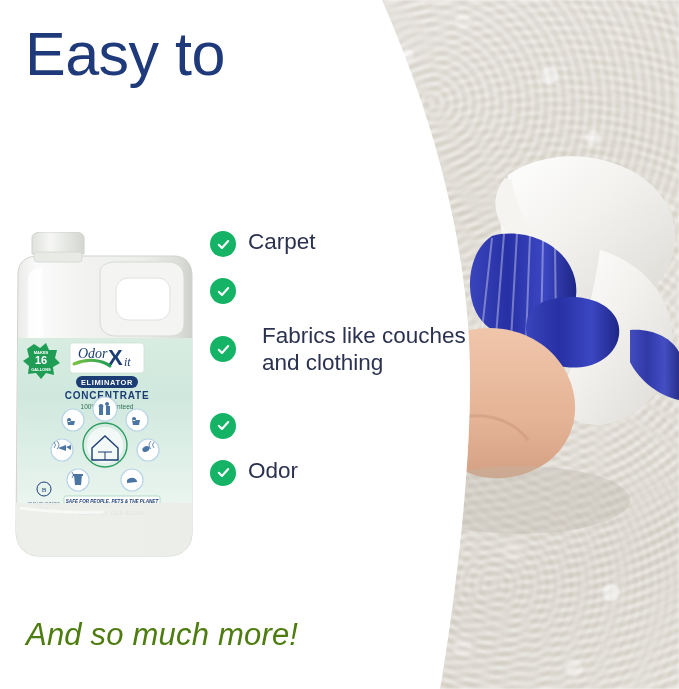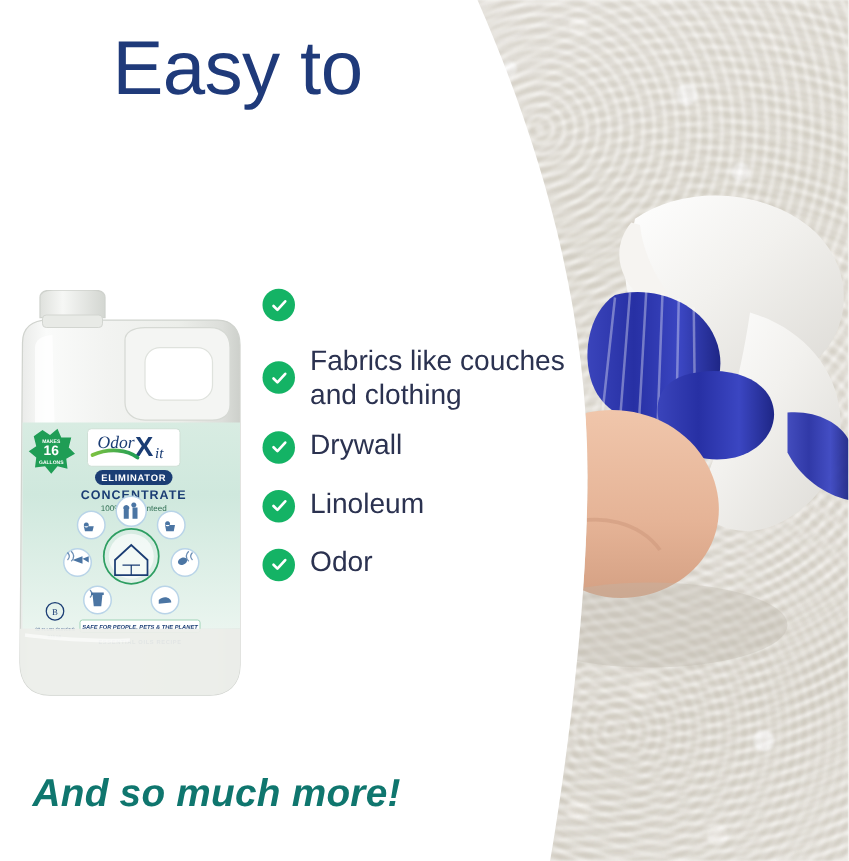--- a/index.html
+++ b/index.html
@@ -46,44 +46,43 @@
   }
 
   
   .curve{position:absolute;left:0;top:0;width:679px;height:689px;}
 
   
   .headline{
     position:absolute;left:25px;top:22px;width:330px;
     color:#1f3a7a;font-size:61px;line-height:1.08;font-weight:400;
     letter-spacing:-0.5px;
-    text-align:center;
   }
   .headline div{white-space:nowrap;}
 
   
   .list{position:absolute;left:210px;top:228px;width:290px;}
   .li{display:flex;align-items:flex-start;margin-bottom:18px;}
-  .li.two-line{margin-bottom:12px;align-items:center;}
+  .li.two-line{margin-bottom:33px;align-items:center;gap:14px;}
   .chk{
     flex:0 0 auto;width:26px;height:26px;border-radius:50%;
     background:#14b365;display:flex;align-items:center;justify-content:center;
     margin-right:12px;margin-top:3px;
   }
   .li.two-line .chk{margin-top:0;}
   .chk svg{display:block;}
   .li-text{
     color:#2b3250;font-size:22.5px;line-height:1.22;font-weight:400;
     padding-top:0px;
   }
 
   
   .tagline{
     position:absolute;left:26px;top:617px;
-    color:#0f766e;font-size:31px;font-style:italic;font-weight:700;
+    color:#4d7c0f;font-size:31px;font-style:italic;font-weight:400;
     letter-spacing:.2px;
   }
 
   
   .bottle{position:absolute;left:4px;top:232px;width:192px;height:330px;}
 </style>
 </head>
 <body>
 
 <div class="stage">
@@ -157,20 +156,28 @@
   <svg class="curve" viewBox="0 0 679 689">
     <path d="M0,0 L382,0 C430,110 470,240 470,380 C470,520 440,689 440,689 L0,689 Z" fill="#ffffff"></path>
   </svg>
 
   <div class="headline">
     <div>Easy to</div>
   </div>
 
   <div class="list">
 
+    <div class="li">
+      <span class="chk">
+        <svg width="15" height="15" viewBox="0 0 24 24">
+            <path d="M4.5 12.5 L9.5 17.5 L19.5 6.5" fill="none" stroke="#ffffff" stroke-width="3.4" stroke-linecap="round" stroke-linejoin="round"></path>
+          </svg>
+      </span>
+      <span class="li-text">Carpet</span>
+    </div>
 
     <div class="li">
       <span class="chk">
         <svg width="15" height="15" viewBox="0 0 24 24">
             <path d="M4.5 12.5 L9.5 17.5 L19.5 6.5" fill="none" stroke="#ffffff" stroke-width="3.4" stroke-linecap="round" stroke-linejoin="round"></path>
           </svg>
       </span>
     </div>
 
     <div class="li two-line">
@@ -184,31 +191,22 @@
         <span>and clothing</span>
       </span>
     </div>
 
     <div class="li">
       <span class="chk">
         <svg width="15" height="15" viewBox="0 0 24 24">
             <path d="M4.5 12.5 L9.5 17.5 L19.5 6.5" fill="none" stroke="#ffffff" stroke-width="3.4" stroke-linecap="round" stroke-linejoin="round"></path>
           </svg>
       </span>
-      <span class="li-text">Drywall</span>
-    </div>
-
-    <div class="li">
-      <span class="chk">
-        <svg width="15" height="15" viewBox="0 0 24 24">
-            <path d="M4.5 12.5 L9.5 17.5 L19.5 6.5" fill="none" stroke="#ffffff" stroke-width="3.4" stroke-linecap="round" stroke-linejoin="round"></path>
-          </svg>
-      </span>
-      <span class="li-text">Linoleum</span>
-    </div>
+    </div>
+
 
     <div class="li">
       <span class="chk">
         <svg width="15" height="15" viewBox="0 0 24 24">
             <path d="M4.5 12.5 L9.5 17.5 L19.5 6.5" fill="none" stroke="#ffffff" stroke-width="3.4" stroke-linecap="round" stroke-linejoin="round"></path>
           </svg>
       </span>
       <span class="li-text">Odor</span>
     </div>
 

